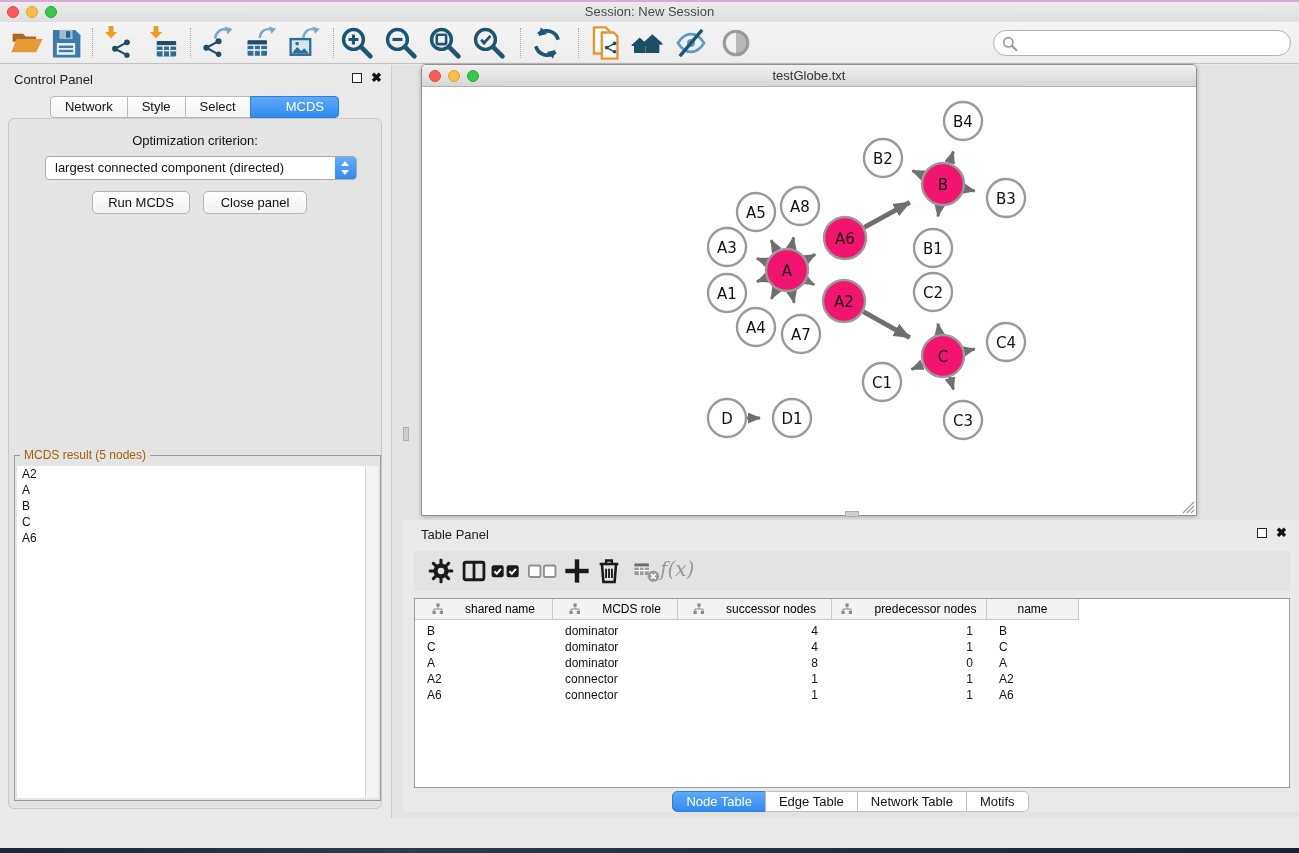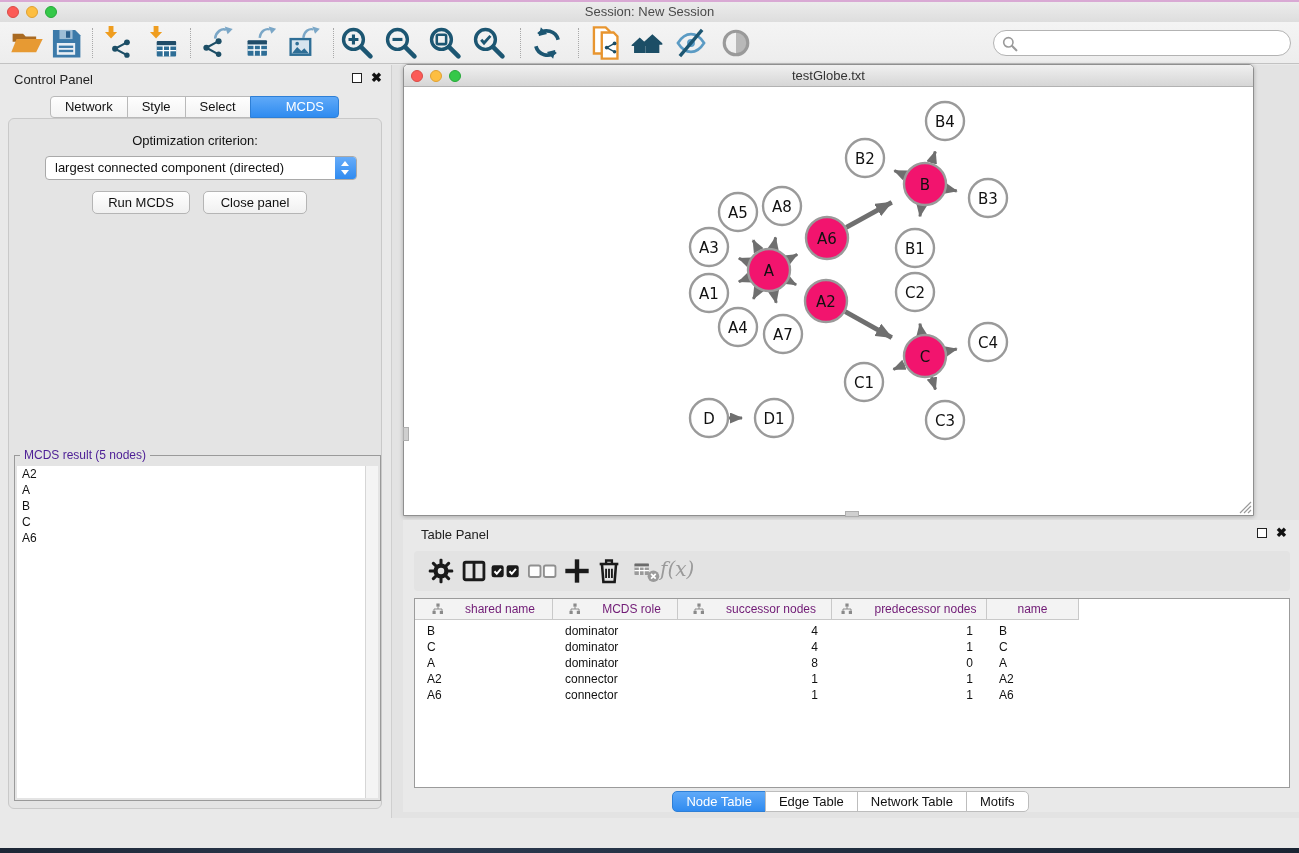--- a/index.html
+++ b/index.html
@@ -52,33 +52,33 @@
   .dropdown-value { position:absolute; left:9px; top:0; height:22px; line-height:22px; font-size:13px; color:#111; white-space:nowrap; }
   .dropdown-step { position:absolute; right:0; top:0; width:21px; height:22px; border-radius:0 3px 3px 0;
     background:linear-gradient(#66acf9,#2f8bf0); }
   .chev-up { position:absolute; left:6px; top:4px; width:0; height:0;
     border-left:4.5px solid transparent; border-right:4.5px solid transparent; border-bottom:5px solid #fff; }
   .chev-dn { position:absolute; left:6px; bottom:4px; width:0; height:0;
     border-left:4.5px solid transparent; border-right:4.5px solid transparent; border-top:5px solid #fff; }
   .btn { position:absolute; height:23px; background:linear-gradient(#ffffff,#f0f0f0);
     border:1px solid #b5b5b5; border-radius:5px; font-size:13px; color:#111; text-align:center; line-height:21px; }
   .groupbox { position:absolute; left:14px; top:390px; width:367px; height:346px; border:1px solid #9a9a9a; }
-  .legend { position:absolute; left:5px; top:-8px; background:#e4e4e4; padding:0 4px; font-size:12px; color:#4c1d95; }
+  .legend { position:absolute; left:5px; top:-8px; background:#e4e4e4; padding:0 4px; font-size:12px; color:#a16207; }
   .result-list { position:absolute; left:2px; top:10px; right:2px; bottom:2px; background:#fff; }
   .result-scroll { position:absolute; right:0; top:0; bottom:0; width:13px;
     background:#f4f4f4; border-left:1px solid #d6d6d6; }
   .result-item { font-size:12px; line-height:16px; padding-left:5px; color:#111; }
   .result-list .result-item:first-child { padding-top:3px; }
 
   
   .workspace { position:absolute; left:391px; top:65px; right:0; bottom:35px;
     background:#e3e3e3; border-left:1px solid #cfcfcf; }
 
   
-  .net-window { position:absolute; left:403px; top:64px; width:851px; height:452px;
+  .net-window { position:absolute; left:421px; top:64px; width:776px; height:452px;
     background:#fff; border:1px solid #8f8f8f; border-radius:5px 5px 0 0;
     box-shadow:0 1px 4px rgba(0,0,0,.25); }
   .net-titlebar { position:absolute; left:0; right:0; top:0; height:22px;
     background:linear-gradient(#f0f0f0,#d6d6d6); border-bottom:1px solid #b2b2b2; border-radius:4px 4px 0 0; }
   .net-title { position:absolute; left:0; right:0; top:0; height:22px; line-height:22px;
     text-align:center; font-size:13px; color:#333; }
   .net-canvas { position:absolute; left:0; right:0; top:23px; bottom:0; background:#fff; overflow:hidden; }
   .resize-grip { position:absolute; right:1px; bottom:1px; width:16px; height:16px; }
   .edge-mark-left { position:absolute; left:403px; top:427px; width:6px; height:14px; background:#cfcfcf; border:1px solid #aeaeae; }
   .edge-mark-bottom { position:absolute; left:845px; top:511px; width:14px; height:6px; background:#cfcfcf; border:1px solid #aeaeae; }
@@ -88,21 +88,21 @@
   .tp-toolbar { position:absolute; left:11px; top:31px; width:876px; height:40px;
     background:#e3e3e3; border-radius:4px; }
   .tp-ic { position:absolute; top:6px; width:28px; height:28px; }
   .tp-ic svg { width:100%; height:100%; }
   .fx { position:absolute; top:6px; font-family:"DejaVu Serif",serif; font-style:italic;
     font-size:20px; color:#9a9a9a; }
   .ntable { position:absolute; left:11px; top:78px; width:876px; height:190px;
     background:#fff; border:1px solid #9b9b9b; overflow:hidden; }
   .th { position:absolute; top:0; height:21px; background:#f3f3f3; border-right:1px solid #c9c9c9;
     border-bottom:1px solid #c9c9c9; display:flex; align-items:center; justify-content:center; gap:21px;
-    font-size:12px; color:#701a75; }
+    font-size:12px; color:#000000; }
   .th svg { width:12px; height:12px; }
   .tr { position:absolute; left:0; height:16px; }
   .td { position:absolute; top:0; height:16px; line-height:16px; font-size:12px; color:#111; white-space:nowrap; }
   .tp-tabs { position:absolute; left:0; right:0; top:271px; display:flex; justify-content:center; }
   .tp-tab { height:21px; line-height:19px; padding:0 13px; font-size:13px; color:#111;
     background:#fff; border:1px solid #bdbdbd; margin-left:-1px; }
   .tp-tab:first-child { border-radius:5px 0 0 5px; }
   .tp-tab:last-child { border-radius:0 5px 5px 0; }
   .tp-tab.active { background:linear-gradient(#5fa9f8,#2f8bf0); color:#fff; border-color:#2e7fd6; }
 

